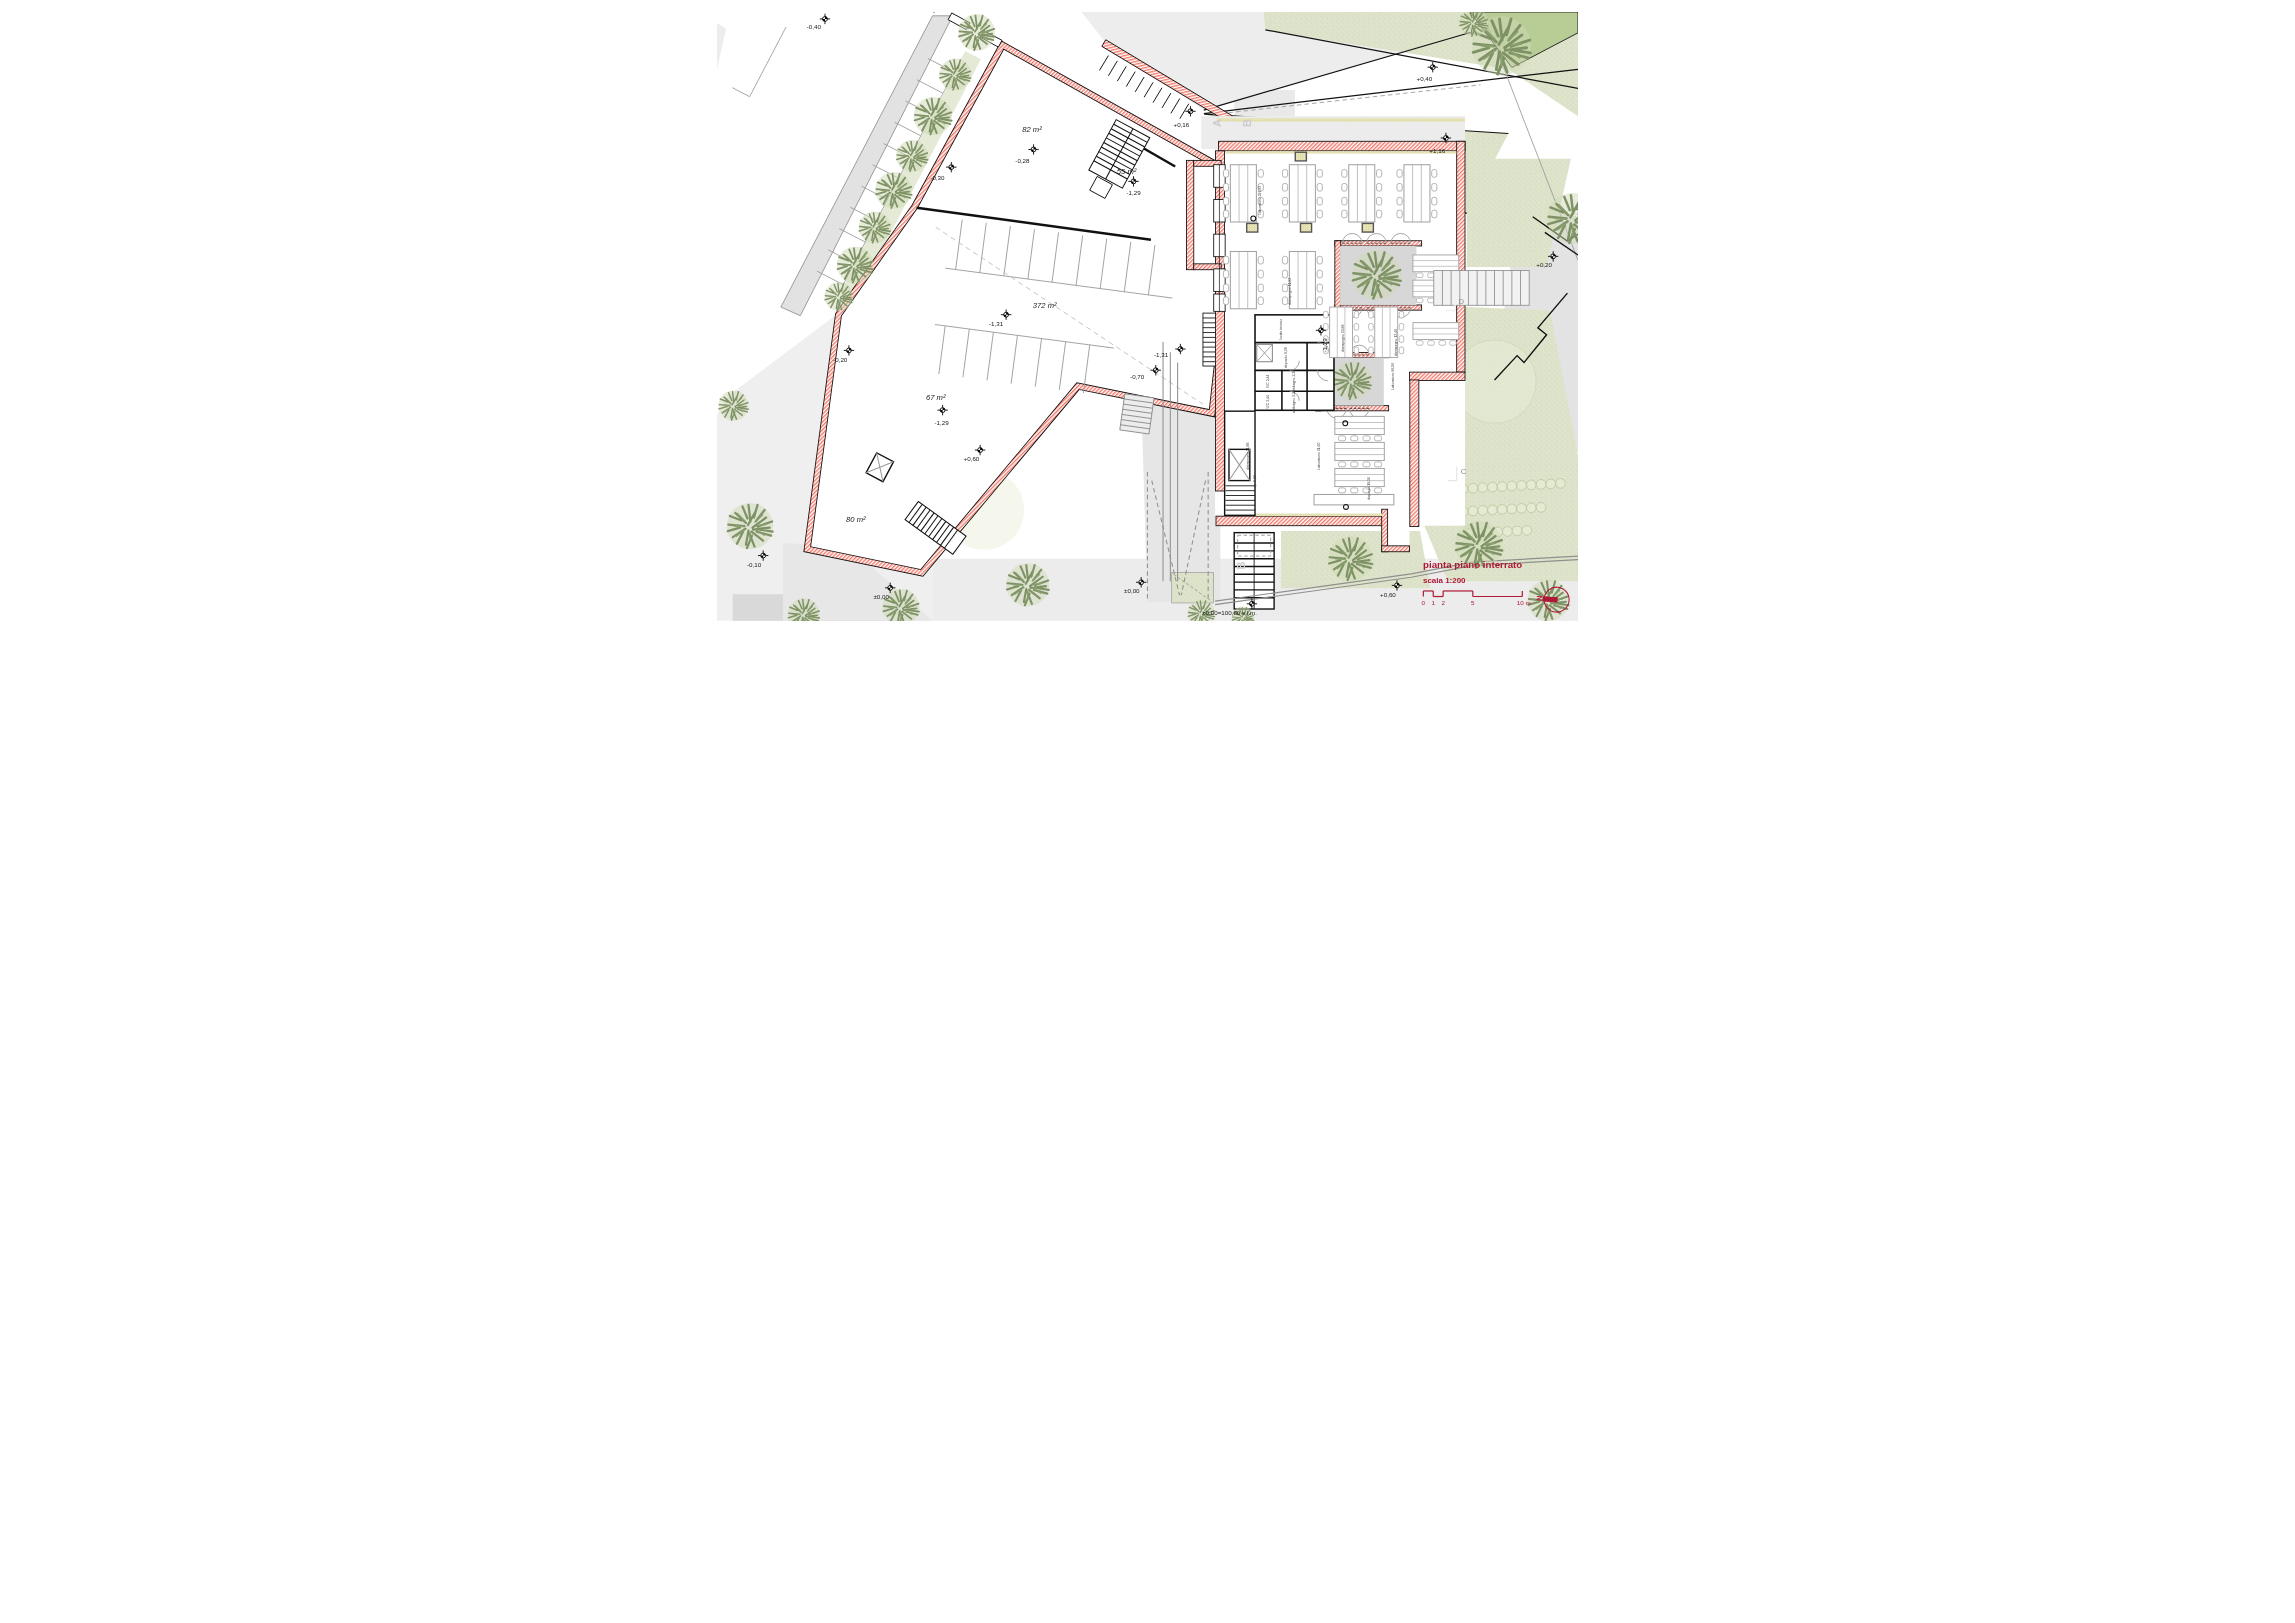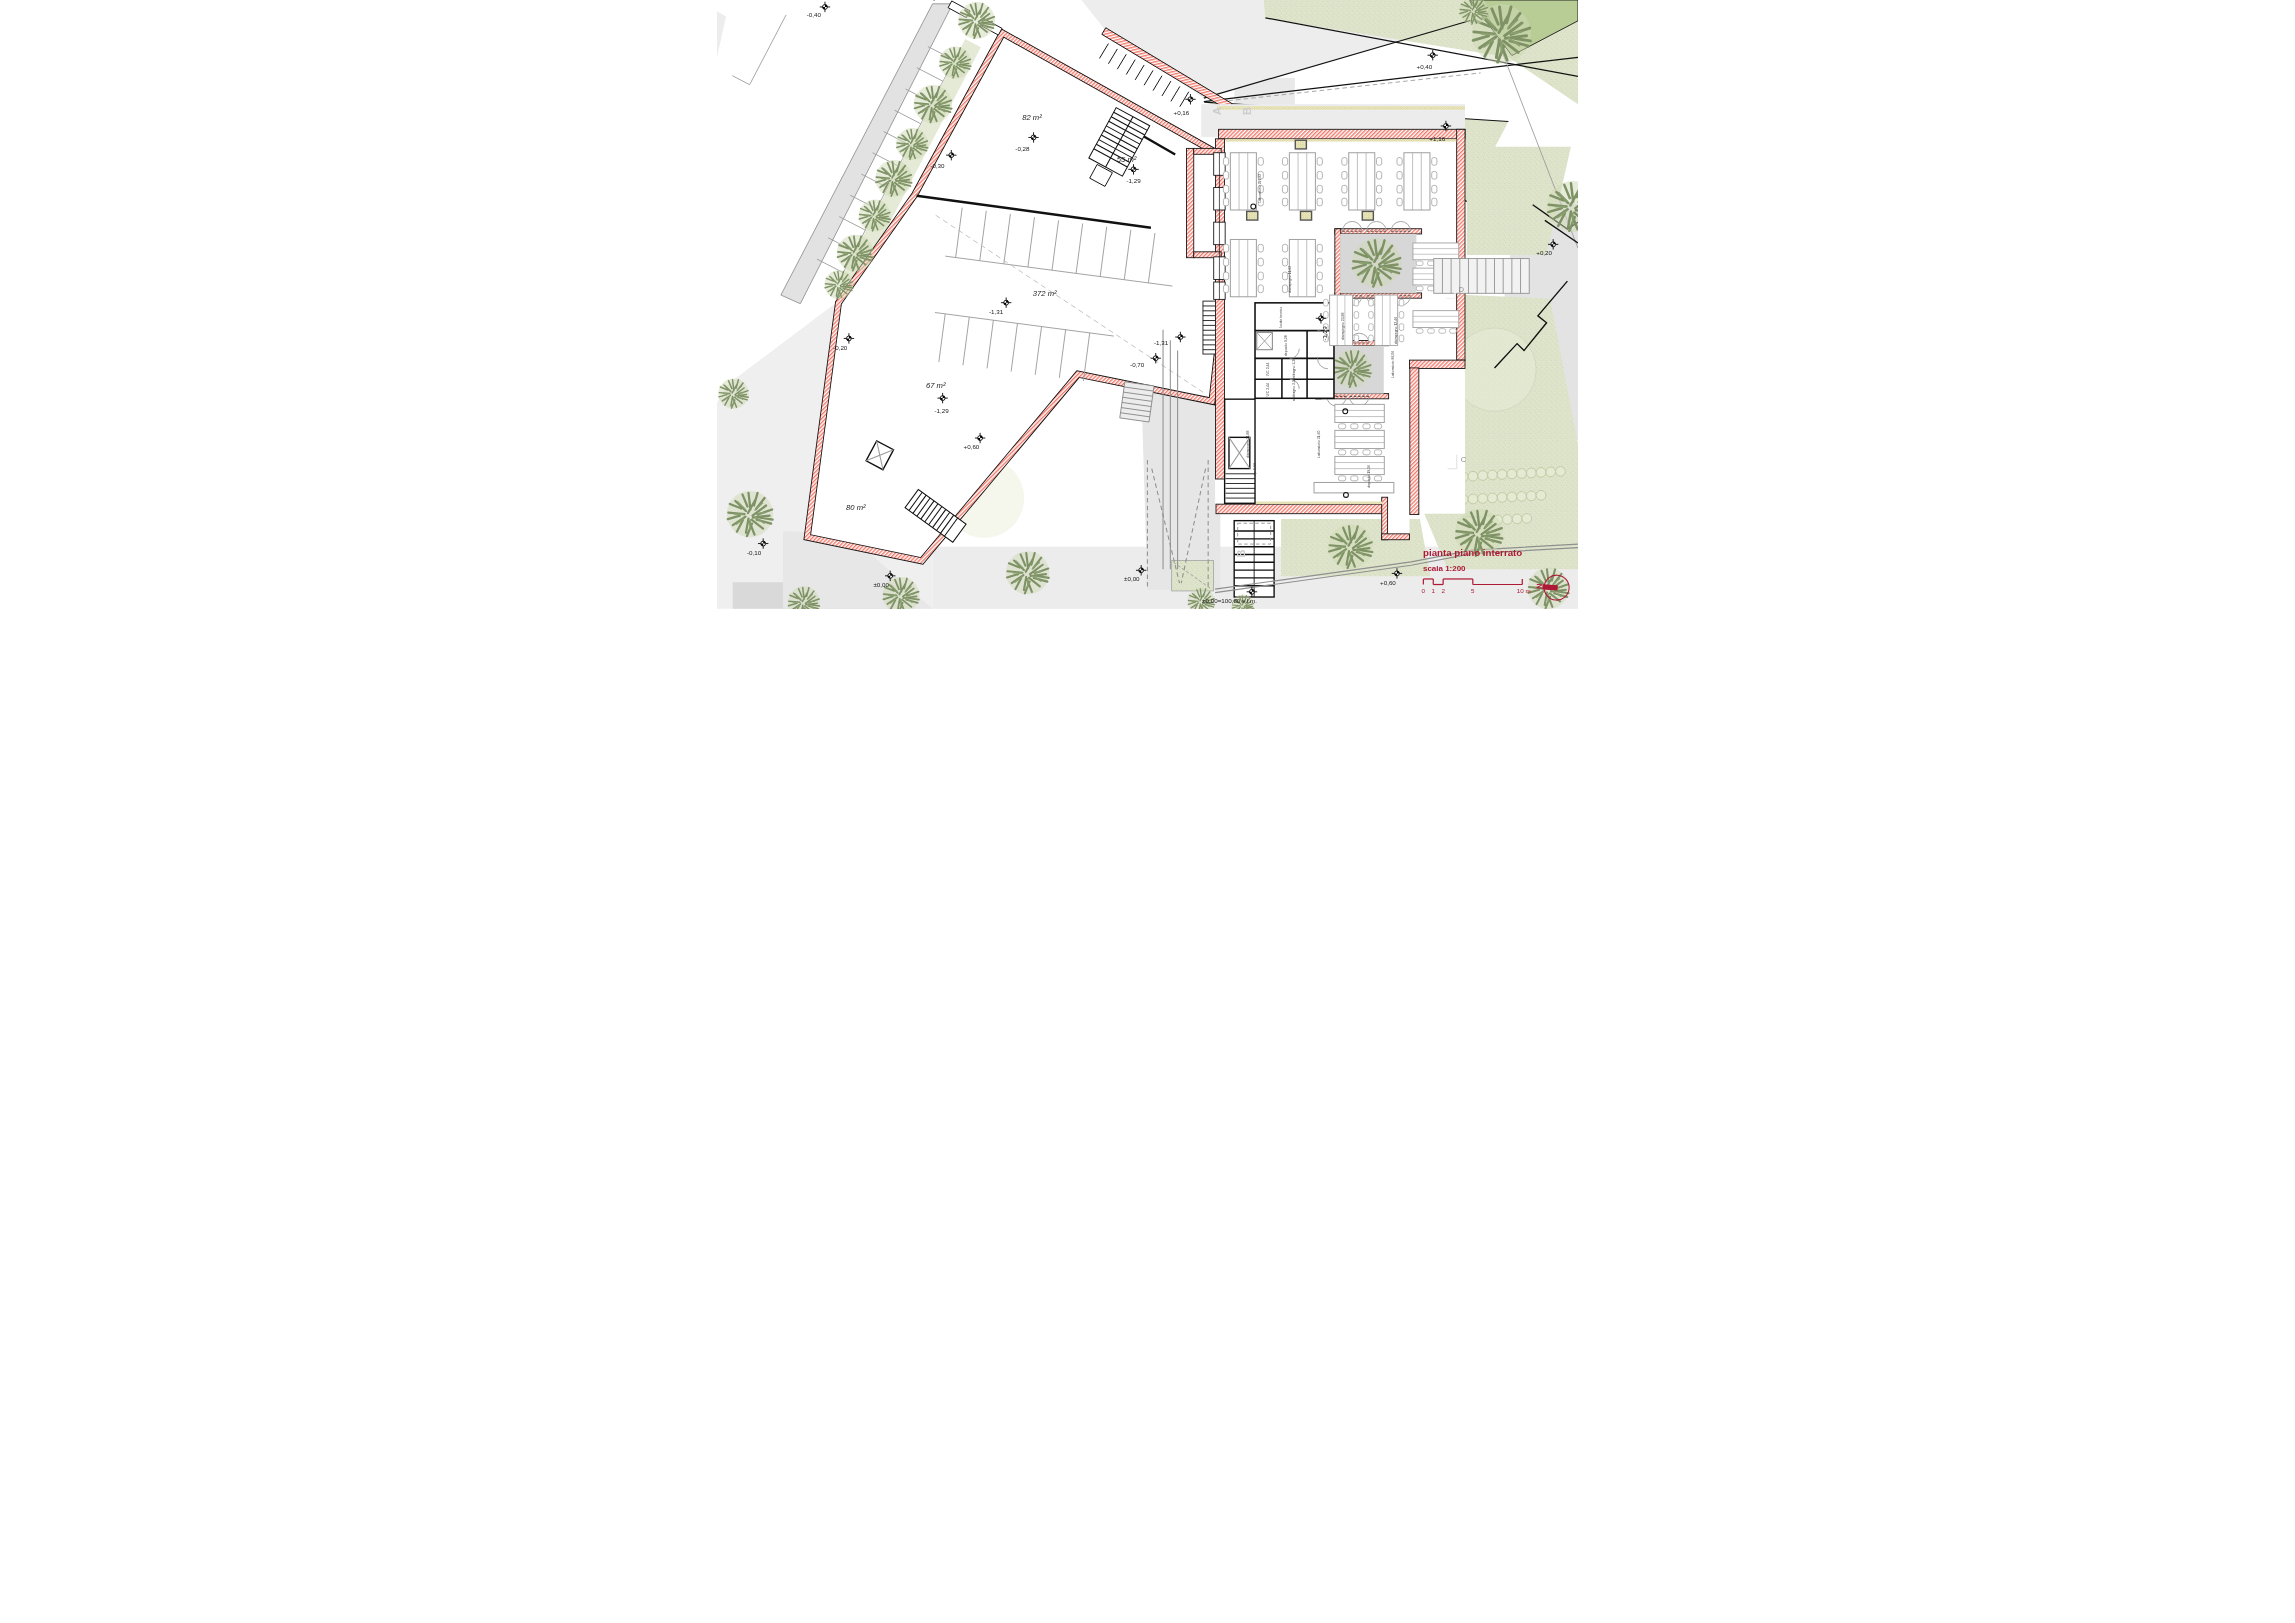--- a/index.html
+++ b/index.html
@@ -1,16 +1,16 @@
 <!DOCTYPE html>
 <html style="font-size:7.4px"><head>
 <meta charset="utf-8">
 <style>
   html,body{margin:0;padding:0;background:#fff;}
-  .page{width:100%;max-width:861px;margin:0 auto;}
+  .page{width:100%;max-width:861px;margin:12px auto;}
   svg{display:block;width:100%;height:auto;background:#fff;
       font-family:"Liberation Sans","DejaVu Sans",sans-serif;}
   text{fill:#1a1a1a;}
   .lvl-txt{font-size:36px;}
   .area-txt{font-size:44px;font-style:italic;}
   .room-txt{font-size:20px;fill:#3a3a3a;}
   .sec-txt{font-size:64px;fill:#cccccc;font-weight:bold;}
   .sec-txt2{font-size:44px;fill:#8a8a8a;}
   .title-txt{font-size:56px;font-weight:bold;fill:#ae1935;}
   .scala-txt{font-size:46px;font-weight:bold;fill:#ae1935;}

